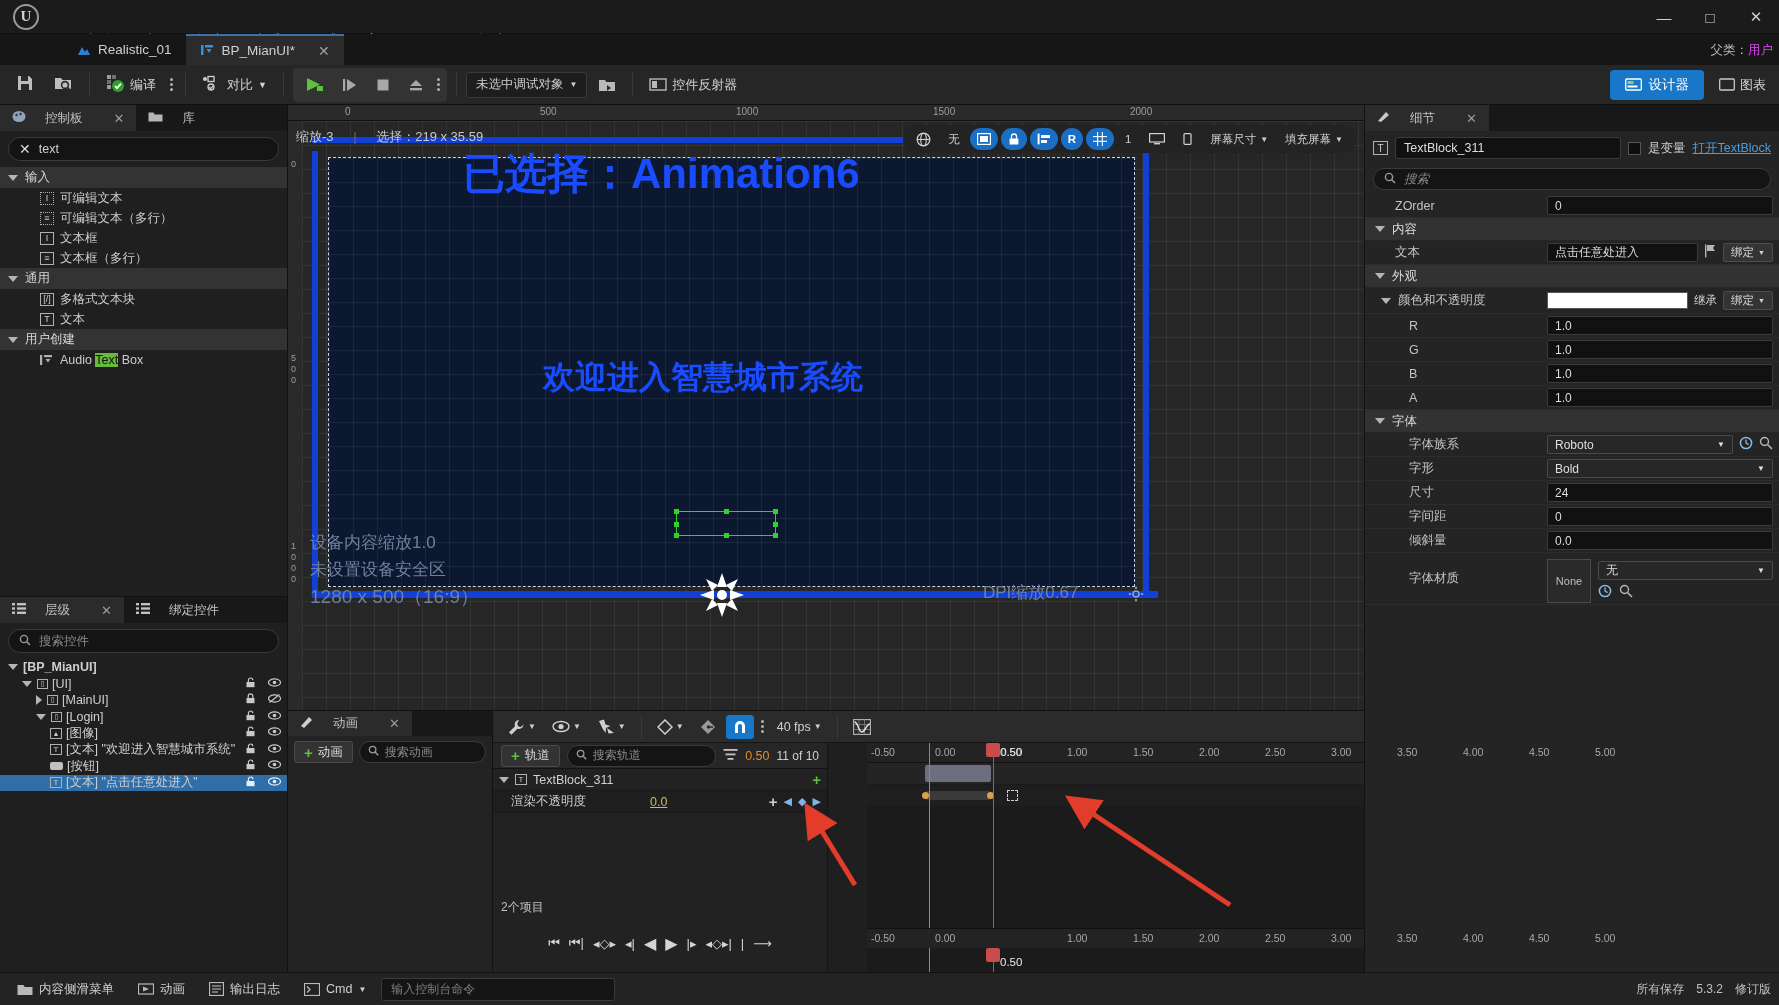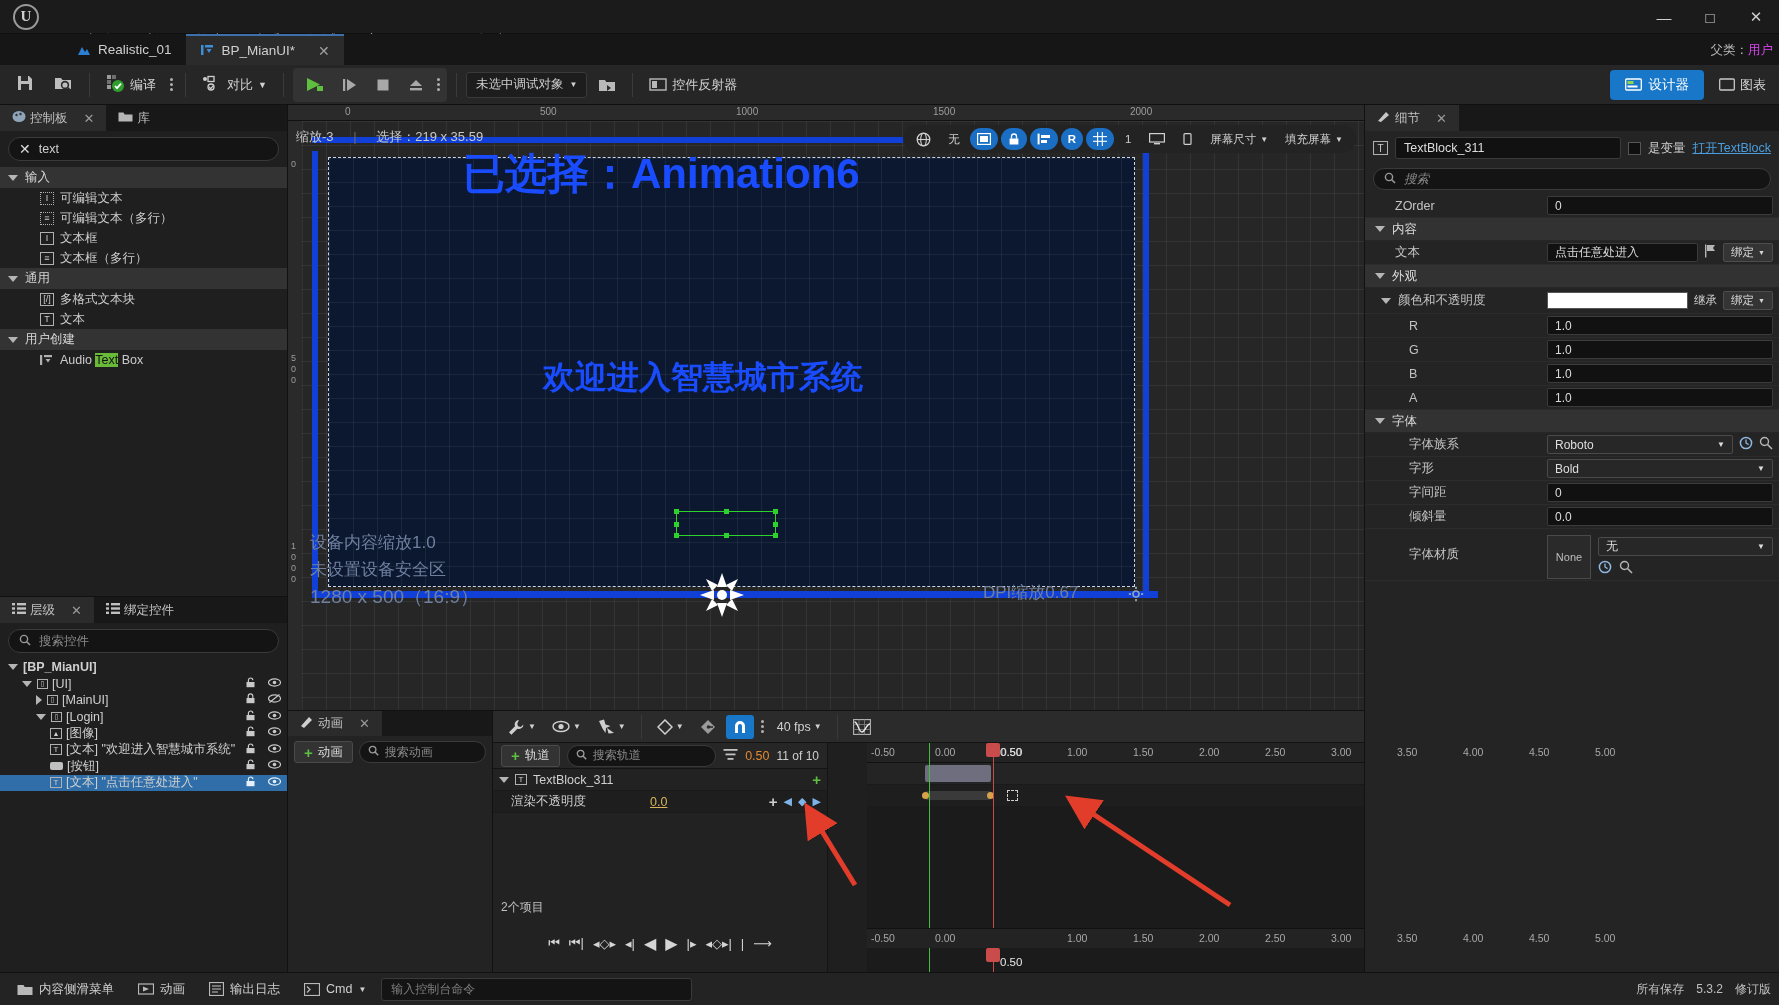--- a/index.html
+++ b/index.html
@@ -49,21 +49,21 @@
   .combo { display:flex;align-items:center;gap:6px;background:#1d1d1d;border:1px solid #3a3a3a;
            border-radius:3px;height:26px;padding:0 9px;font-size:12.5px;color:#cfcfcf;}
 
   
   .body { flex:1; display:flex; min-height:0; }
 
   
   .leftcol { width:288px; background:#1f1f1f; display:flex; flex-direction:column;
              border-right:1px solid #111; }
   .panel-tabs { height:26px; display:flex; background:#181818; align-items:stretch;}
-  .ptab { display:flex;align-items:center;gap:4px;padding:0 12px;font-size:12.5px;color:#c2c2c2;}
+  .ptab { display:flex;align-items:center;gap:19px;padding:0 12px;font-size:12.5px;color:#c2c2c2;}
   .ptab.active { background:#2b2b2b; }
   .ptab .x { margin-left:12px;color:#9a9a9a;font-size:13px;}
   .searchrow { padding:6px 8px; }
   .searchbox { height:24px;background:#141414;border:1px solid #3a3a3a;border-radius:12px;
                display:flex;align-items:center;gap:8px;padding:0 10px;font-size:12.5px;color:#d0d0d0;}
   .searchbox .ph { color:#8a8a8a; }
   .cat { background:#333;height:21px;display:flex;align-items:center;gap:7px;
          padding-left:8px;font-size:12.5px;color:#d6d6d6;}
   .tri { width:0;height:0;border-left:5px solid transparent;border-right:5px solid transparent;
          border-top:6px solid #b5b5b5; }
@@ -164,21 +164,21 @@
   .playhead { position:absolute; top:0; bottom:0; width:1px; background:#c94b4b; }
   .greenline { position:absolute; top:0; bottom:0; width:1px; background:#3fbf3f; }
   .transport { height:30px; display:flex; align-items:center; justify-content:center; gap:9px;
                color:#d5d5d5; font-size:13px; }
   .itemcount { font-size:12px; color:#c0c0c0; padding:4px 0 0 8px;}
 
   
   .statusbar { height:33px; background:#232323; display:flex; align-items:center; gap:6px;
                padding:0 8px; border-top:1px solid #111; position:relative;}
   .sb-btn { display:flex;align-items:center;gap:6px;padding:4px 9px;font-size:12.5px;color:#cfcfcf;border-radius:3px;}
-  .cmdbox { height:23px;width:311px;background:#141414;border:1px solid #3a3a3a;border-radius:3px;
+  .cmdbox { height:23px;width:234px;background:#141414;border:1px solid #3a3a3a;border-radius:3px;
             display:flex;align-items:center;padding:0 9px;font-size:12px;color:#7e7e7e;}
   .sb-right { position:absolute; right:8px; display:flex; align-items:center; gap:12px; font-size:12px; color:#c0c0c0;}
 
   .arrow-annot { position:absolute; pointer-events:none; z-index:60; }
 </style>
 </head>
 <body>
 
 <div class="app">
 
@@ -1094,20 +1094,26 @@
       <div class="prow">
         <div class="pname ind2">字形</div>
         <div class="pval">
           <div class="psel">
             <span>Bold</span>
             <span style="font-size:8px;">▼</span>
           </div>
         </div>
       </div>
       <div class="prow">
+        <div class="pname ind2">尺寸</div>
+        <div class="pval">
+            <div class="pfield">24</div>
+          </div>
+      </div>
+      <div class="prow">
         <div class="pname ind2">字间距</div>
         <div class="pval">
             <div class="pfield">0</div>
           </div>
       </div>
       <div class="prow">
         <div class="pname ind2">倾斜量</div>
         <div class="pval">
             <div class="pfield">0.0</div>
           </div>

